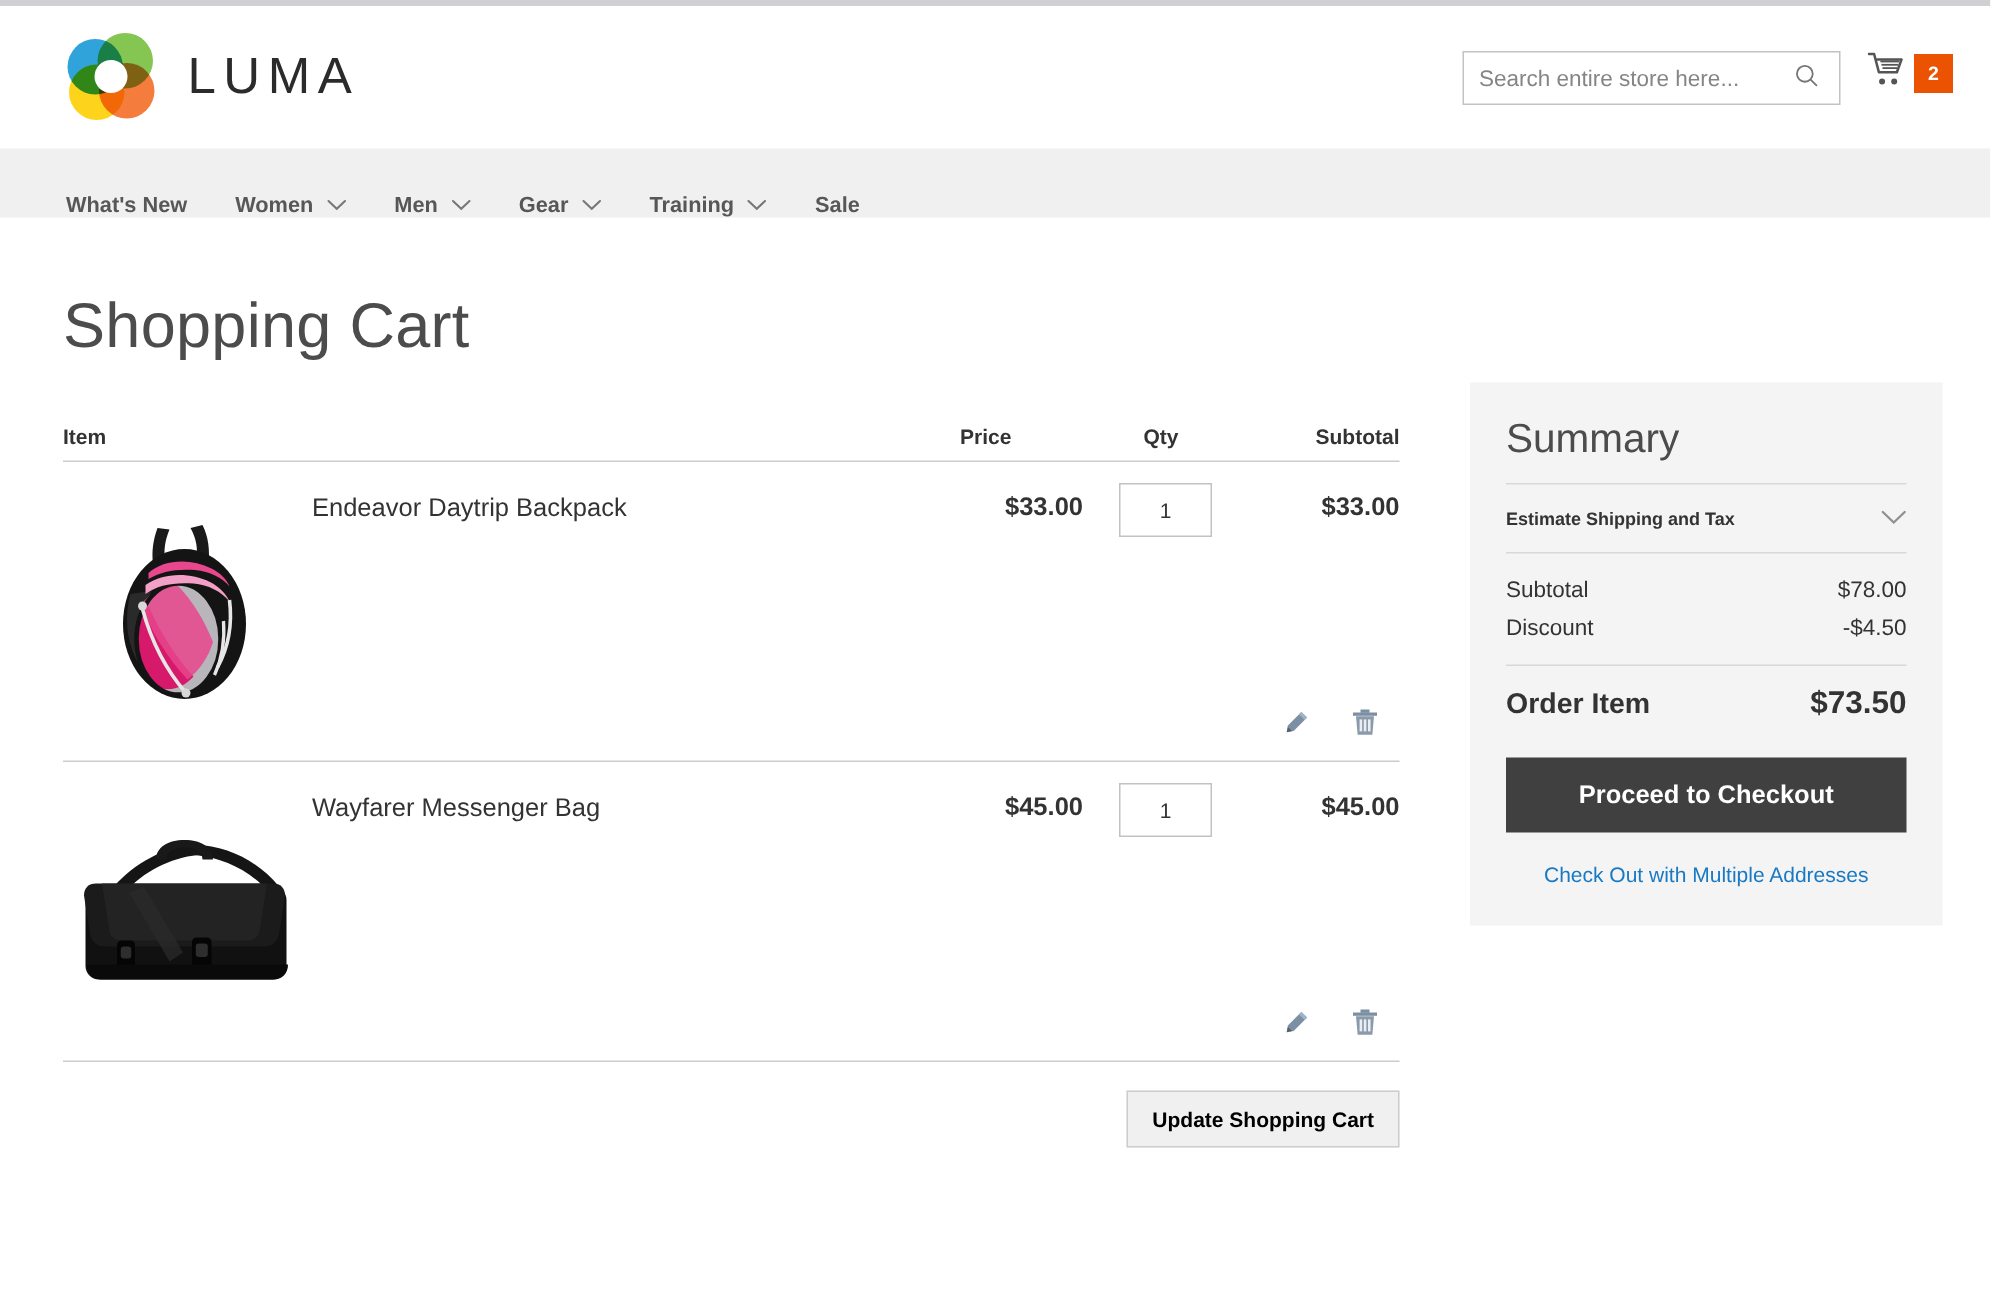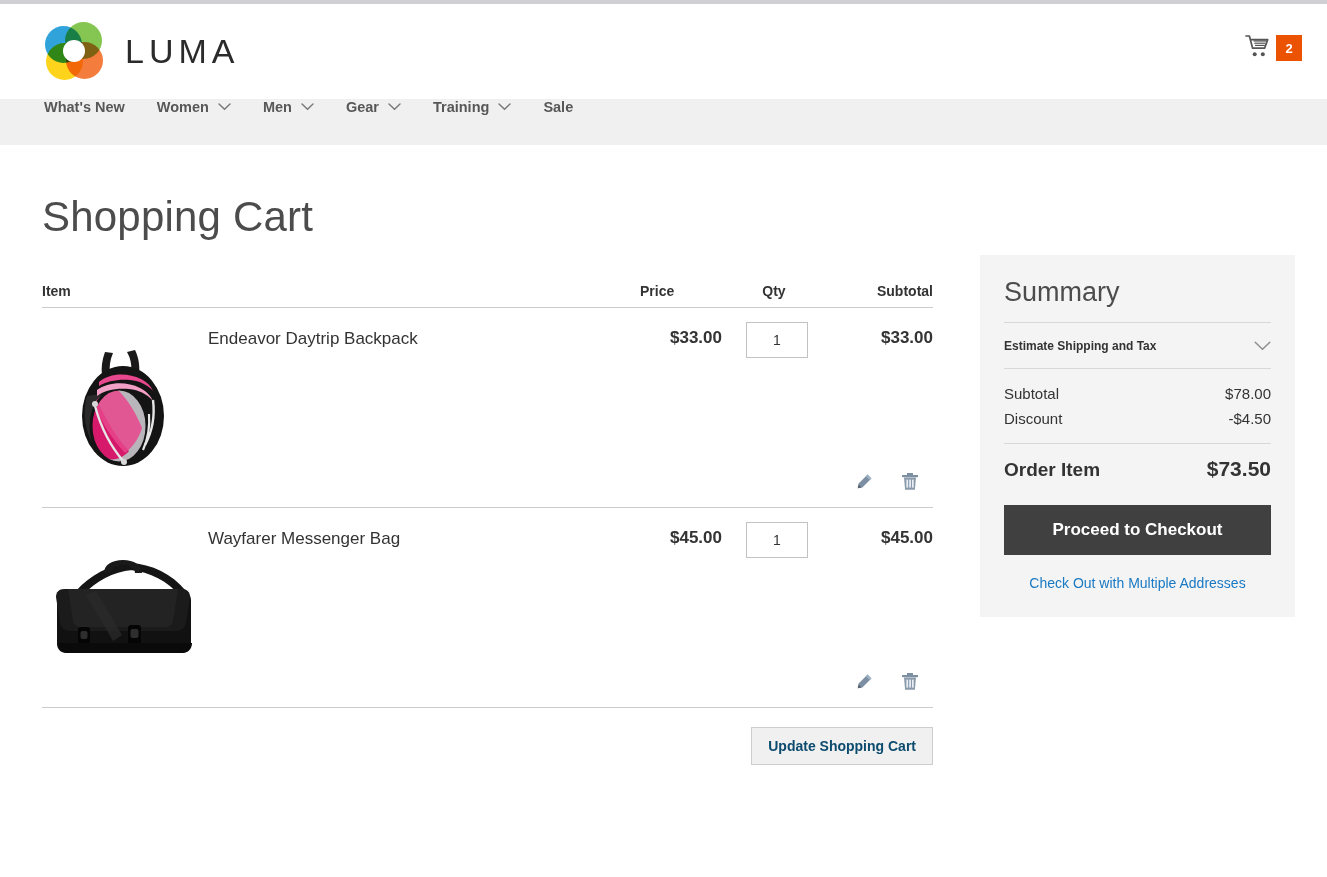--- a/index.html
+++ b/index.html
@@ -82,21 +82,21 @@
     color: #fff; font-size: 13px; font-weight: 700;
     display: flex; align-items: center; justify-content: center;
     padding: 0 5px;
   }
 
   
   .nav {
     position: absolute; top: 99px; left: 0;
     width: 1327px; height: 46px;
     background: #f0f0f0;
-    display: flex; align-items: flex-start;
+    display: flex; align-items: flex-end;
     padding-left: 44px;
   }
   .nav-item {
     display: flex; align-items: center; gap: 9px;
     font-size: 14.5px; font-weight: 700; color: #575757;
     margin-right: 32px; cursor: pointer; white-space: nowrap;
   }
   .nav-item .chev { display: block; line-height: 0; }
 
   
@@ -164,21 +164,21 @@
     background: none; border: 0; cursor: pointer; padding: 2px;
     line-height: 0;
   }
 
   .update-wrap {
     display: flex; justify-content: flex-end;
     padding-top: 19px;
   }
   .btn-update {
     background: #f0f0f0; border: 1px solid #cdcdcd;
-    color: #0c4a6e; font-size: 14px; font-weight: 700;
+    color: #000000; font-size: 14px; font-weight: 700;
     padding: 10px 16px; cursor: pointer;
     font-family: "Liberation Sans", sans-serif;
   }
 
   
   .summary {
     position: absolute; left: 980px; top: 255px;
     width: 315px;
     background: #f4f4f4;
     padding: 22px 24px 26px 24px;
@@ -230,20 +230,31 @@
       <div class="logo-mark">
         <div class="lc blue"></div>
         <div class="lc green"></div>
         <div class="lc orange"></div>
         <div class="lc yellow"></div>
         <div class="hole"></div>
       </div>
       <div class="logo-text">LUMA</div>
     </div>
 
+    <div class="search-box">
+      <input class="search-input" type="text" placeholder="Search entire store here..." style="">
+      <button class="search-btn">
+        <span>
+          <svg width="17" height="17" viewBox="0 0 20 20" fill="none">
+            <circle cx="8.5" cy="8.5" r="6.2" stroke="#757575" stroke-width="1.4"></circle>
+            <line x1="13" y1="13" x2="18" y2="18" stroke="#757575" stroke-width="1.4"></line>
+          </svg>
+        </span>
+      </button>
+    </div>
 
     <div class="cart-wrap">
       <span>
         <svg width="27" height="24" viewBox="0 0 27 24" fill="none">
           <path d="M1 2h3.4l3.2 12.2h12l3.1-8.6H6.6" stroke="#555" stroke-width="1.7" stroke-linecap="round" stroke-linejoin="round"></path>
           <rect x="8.6" y="6.3" width="12.5" height="1.3" fill="#555"></rect>
           <rect x="9.3" y="8.6" width="11.2" height="1.2" fill="#555"></rect>
           <rect x="10" y="10.8" width="9.8" height="1.2" fill="#555"></rect>
           <circle cx="9.7" cy="20.3" r="2" fill="#555"></circle>
           <circle cx="17.8" cy="20.3" r="2" fill="#555"></circle>

